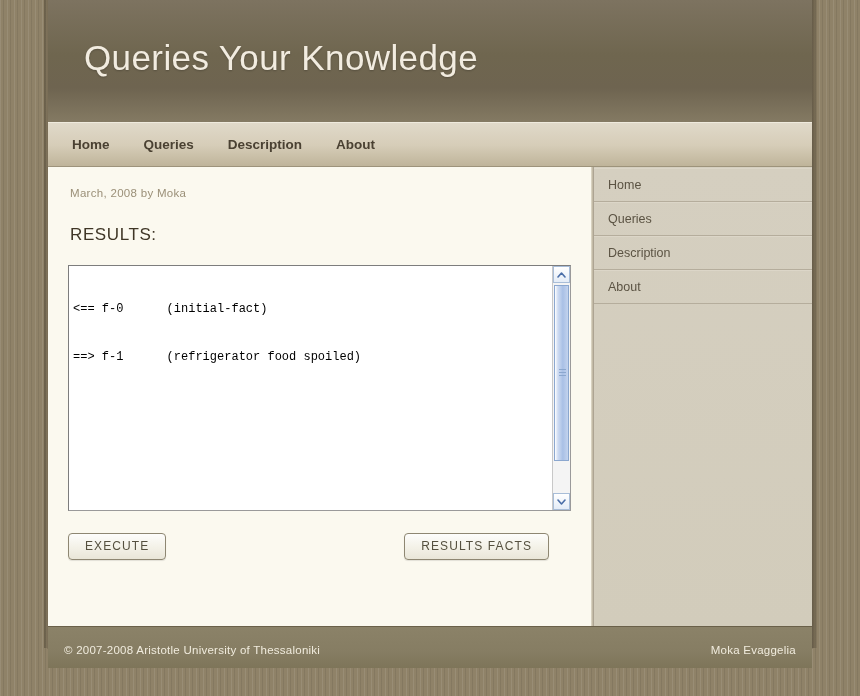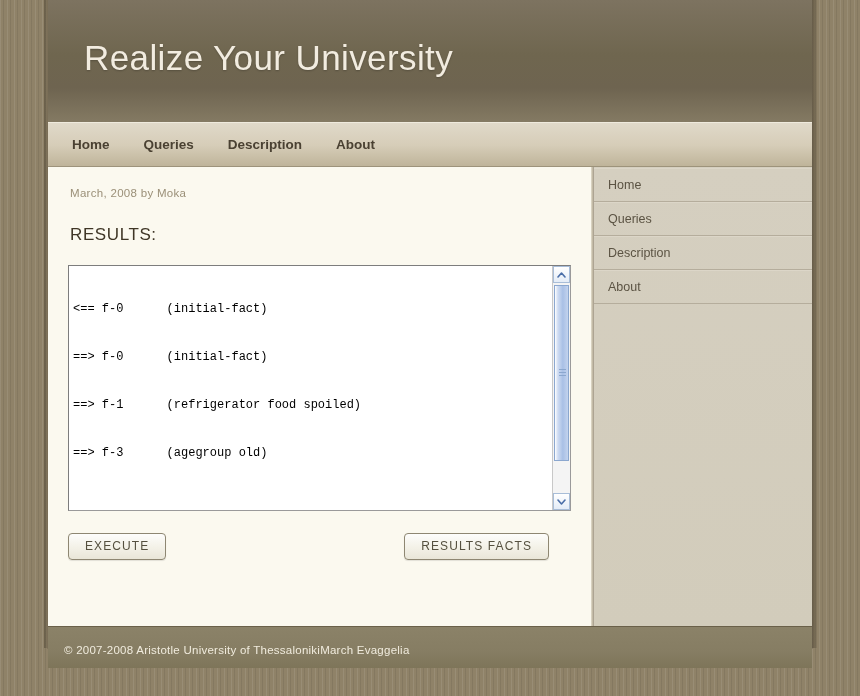--- a/index.html
+++ b/index.html
@@ -254,61 +254,60 @@
   }
 
   
   #footer {
     position: relative;
     height: 42px;
     background: linear-gradient(to bottom, #8b8268 0%, #867d63 60%, #7e7559 100%);
     border-top: 1px solid #6a6049;
     display: flex;
     align-items: center;
+    justify-content: space-between;
     padding: 4px 16px 0 16px;
     box-sizing: border-box;
   }
   .footer-text {
     font-size: 11.5px;
     color: #f0ebdd;
     letter-spacing: 0.25px;
     white-space: nowrap;
   }
 </style>
 </head>
 <body>
 
 <div id="page-edge-left"></div>
 <div id="page-edge-right"></div>
 
 <div id="page">
 
   <div id="header">
-    <div id="site-title">Realize Your University</div>
+    <div id="site-title">Queries Your Knowledge</div>
   </div>
 
   <div id="topnav">
     <div class="topnav-item">Home</div>
     <div class="topnav-item">Queries</div>
     <div class="topnav-item">Description</div>
     <div class="topnav-item">About</div>
   </div>
 
   <div id="body-area">
 
     <div id="content">
       <div id="byline">March, 2008 by Moka</div>
       <div id="results-heading">RESULTS:</div>
 
       <div id="results-box">
         <div id="results-text">
           <div class="result-line">&lt;== f-0      (initial-fact)</div>
-          <div class="result-line">==&gt; f-0      (initial-fact)</div>
           <div class="result-line">==&gt; f-1      (refrigerator food spoiled)</div>
-          <div class="result-line">==&gt; f-3      (agegroup old)</div>
           
           
           
           
           
           
           
           
           
           
@@ -351,16 +350,16 @@
       </div>
       <div class="sidebar-item">
         <span>About</span>
       </div>
     </div>
 
   </div>
 
   <div id="footer">
     <div class="footer-text">© 2007-2008 Aristotle University of Thessaloniki</div>
-    <div class="footer-text">March Evaggelia</div>
+    <div class="footer-text">Moka Evaggelia</div>
   </div>
 
 </div>
 
 </body></html>

